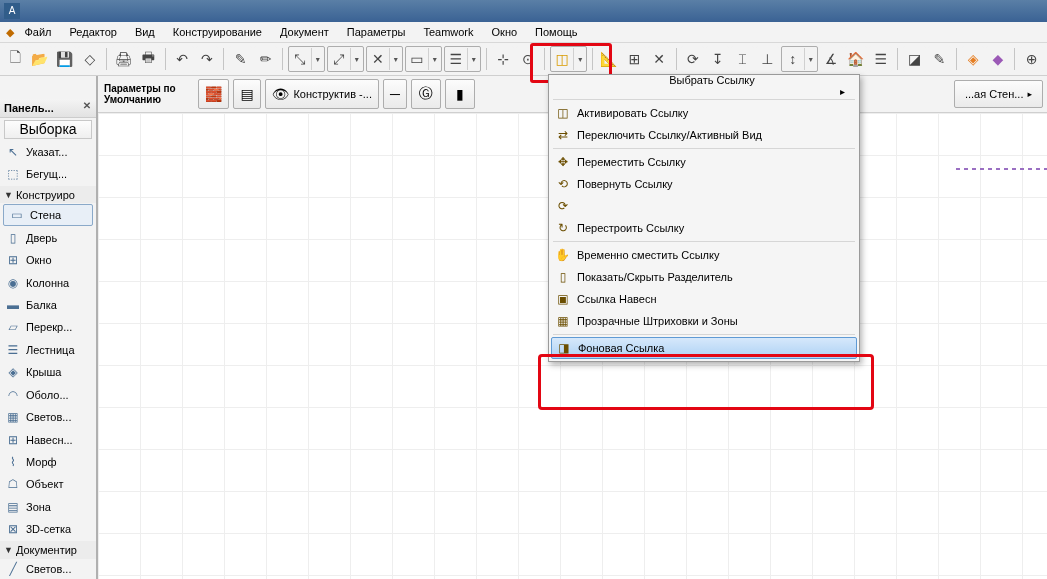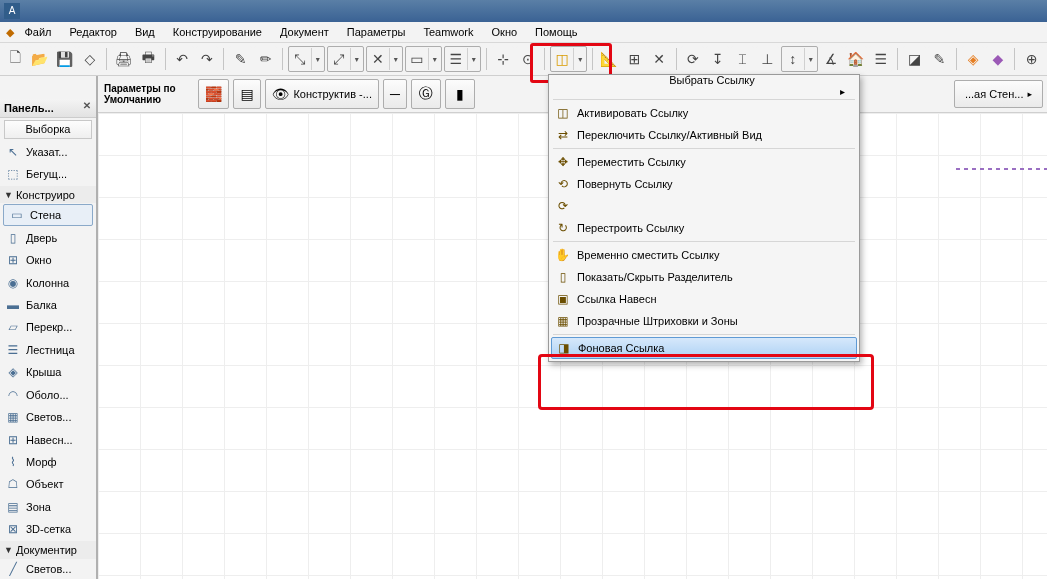--- a/index.html
+++ b/index.html
@@ -121,21 +121,21 @@
     color:#555;
   }
   .sidebtn {
     height: 18px;
     display:flex;
     align-items:center;
     justify-content:center;
     border:1px solid #c8c8c8;
     margin:2px 4px;
     background: linear-gradient(#fdfdfd,#efefef);
-    font-size:11px;
+    font-size:14px;
   }
   .sideitem {
     height: 22px;
     display:flex;
     align-items:center;
     padding: 0 4px;
     gap:4px;
     font-size: 11px;
     border-bottom: 1px solid #f3f3f3;
     white-space: nowrap;

